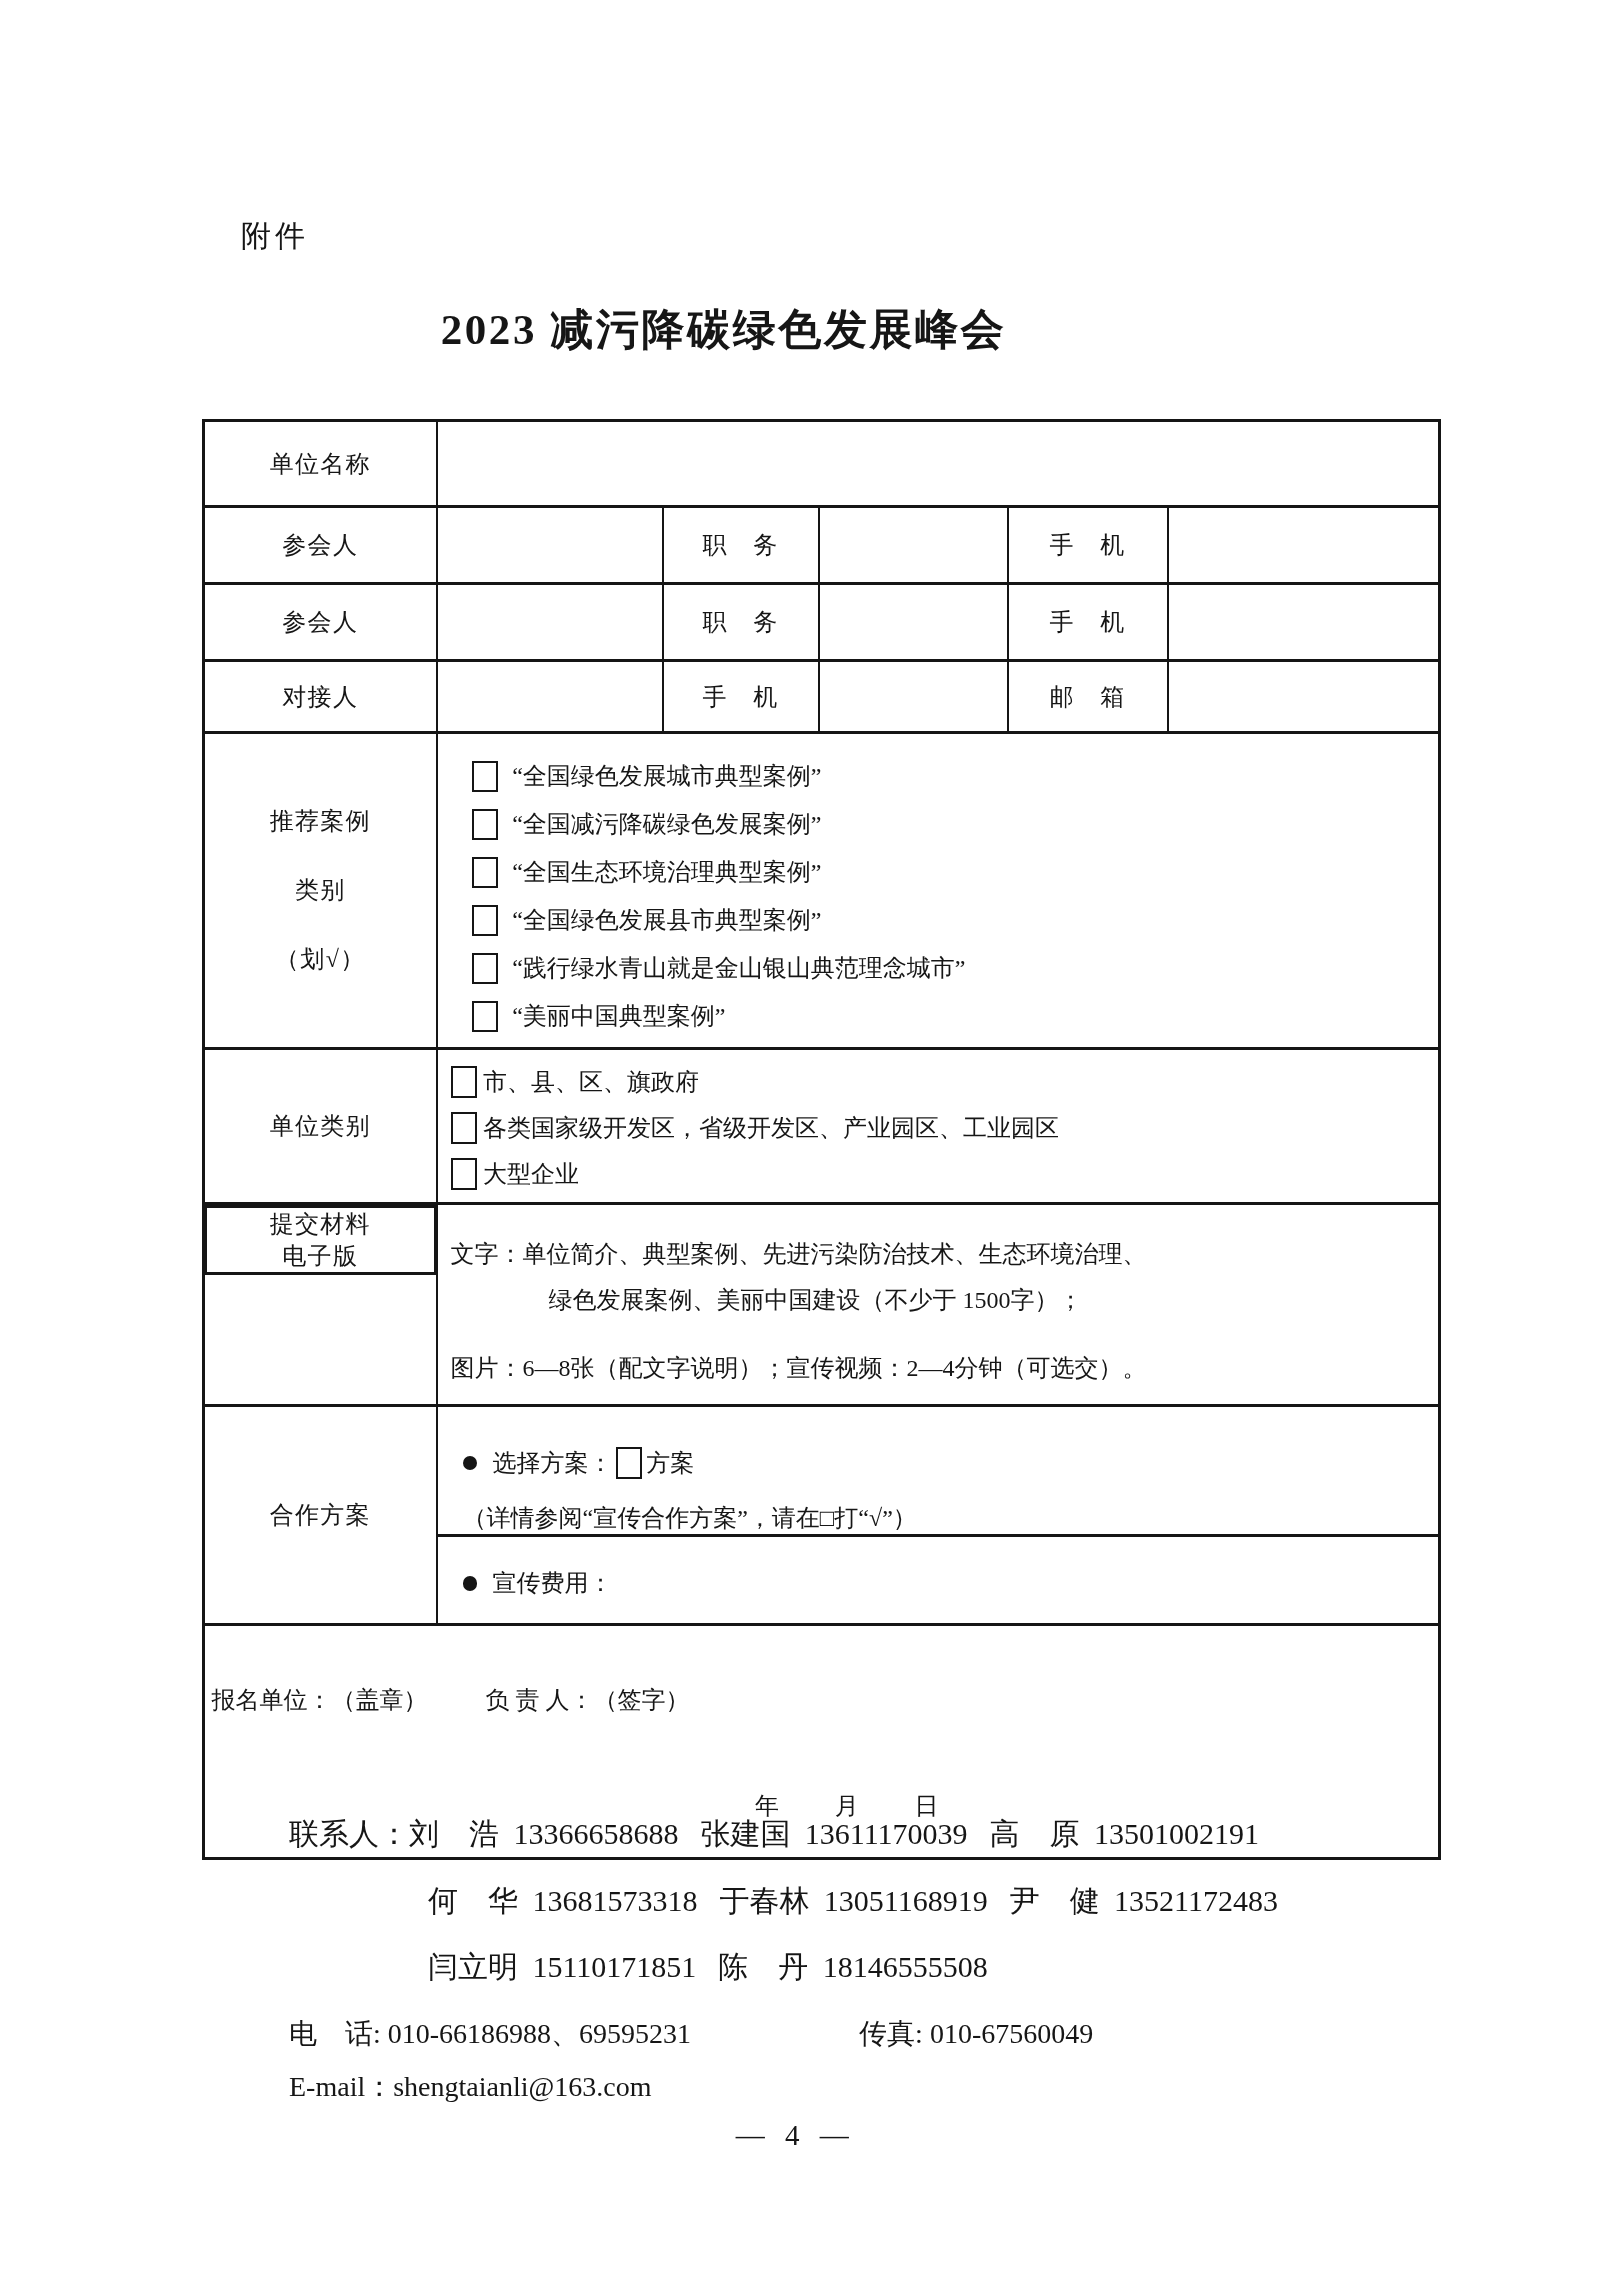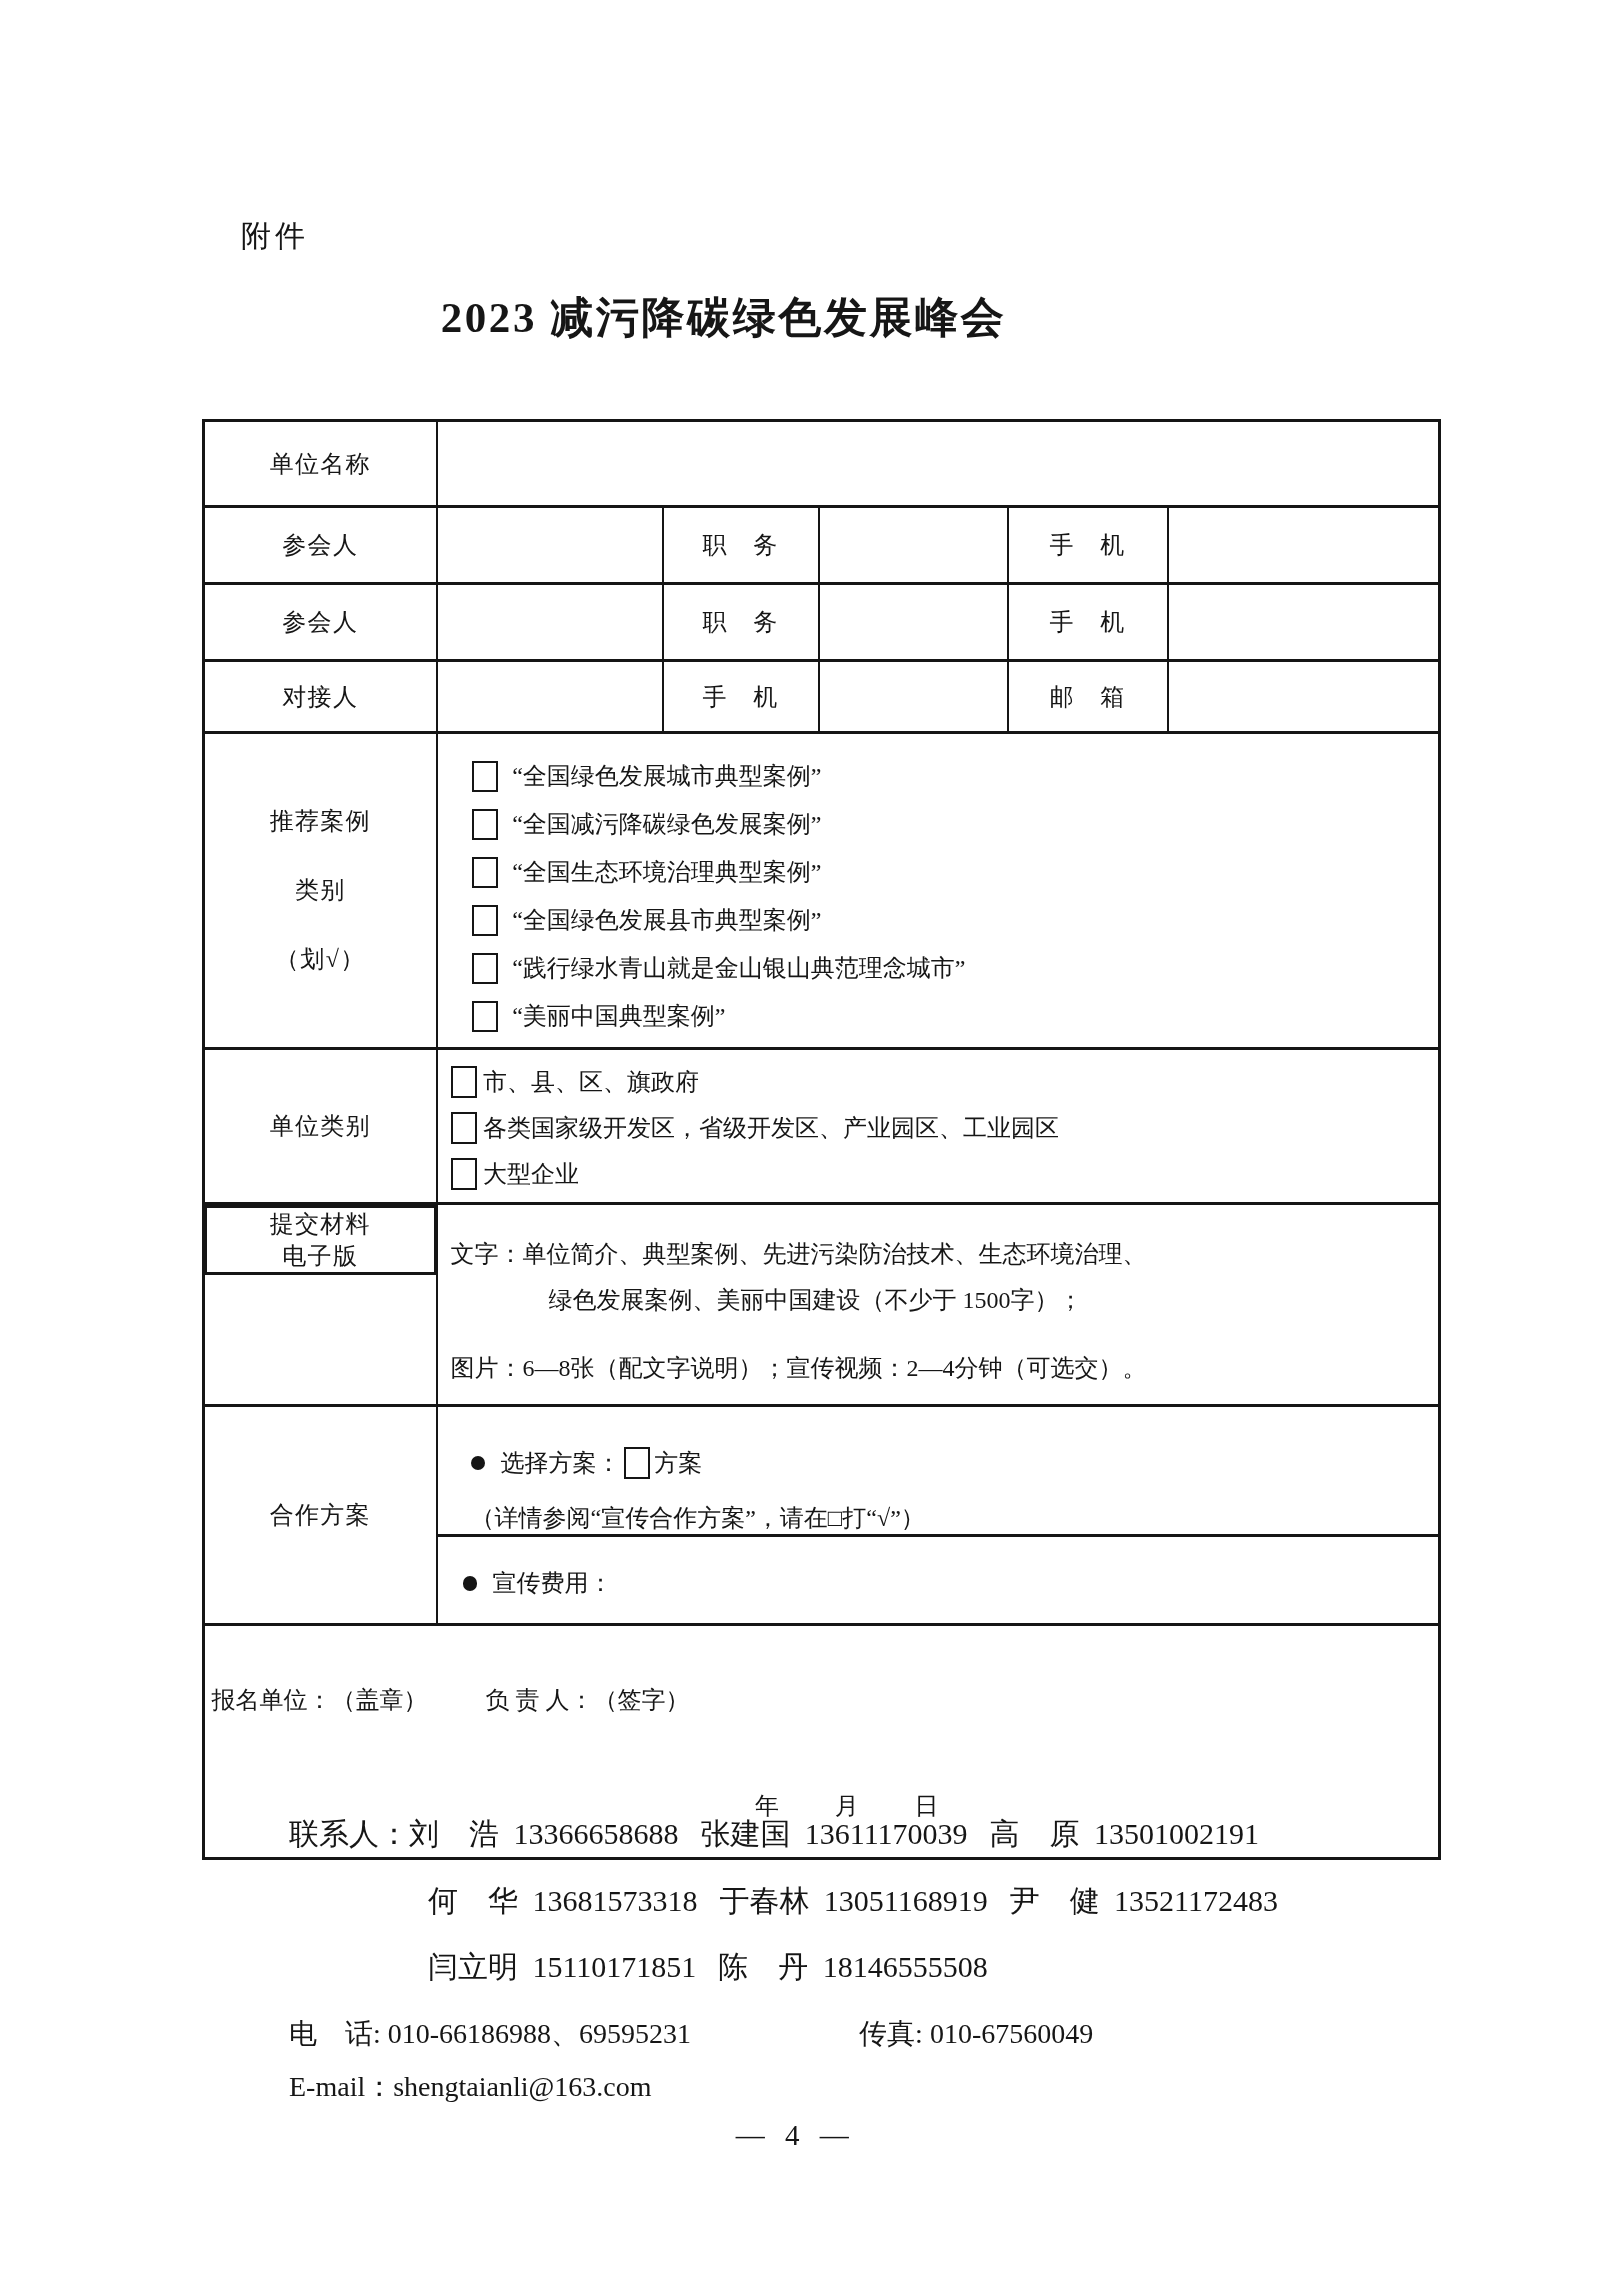--- a/index.html
+++ b/index.html
@@ -3,21 +3,21 @@
 <meta charset="utf-8">
 <style>
   html,body{margin:0;padding:0;}
   body{
     width:1623px;height:2295px;background:#ffffff;color:#161616;
     font-family:"Liberation Serif","DejaVu Serif",serif;
     position:relative;overflow:hidden;
   }
   .page{position:absolute;inset:0;}
   .attachment{position:absolute;left:241px;top:216px;font-size:30px;letter-spacing:3.9px;}
-  .title-block{position:absolute;left:0;top:285px;width:1447px;text-align:center;}
+  .title-block{position:absolute;left:0;top:297px;width:1447px;text-align:center;}
   .title-line{font-weight:bold;font-size:43px;letter-spacing:2.6px;line-height:65px;}
   
   table.form{
     position:absolute;left:202px;top:419px;width:1237px;
     border-collapse:collapse;table-layout:fixed;
     border:3.9px solid #151515;
   }
   td{border:2px solid #151515;border-top-width:3.3px;border-bottom-width:3.3px;padding:0;font-size:24px;}
   td.lbl{text-align:center;vertical-align:middle;letter-spacing:1.3px;}
   td.field{background:transparent;}
@@ -30,21 +30,21 @@
   .opt-tight{display:flex;align-items:center;height:46px;}
   .opt-tight .cb{margin-right:6.5px;}
   .unit-list{padding:9.2px 6.5px 5.2px 13px;}
   
   .mat-lbl{display:flex;flex-direction:column;justify-content:center;text-align:center;}
   .mat-body{padding:26px 11.8px 13px 13px;line-height:46px;vertical-align:top;}
   .mat-indent{padding-left:98px;}
   .mat-img{margin-top:22px;}
   
   .coop-cell{vertical-align:top;position:relative;}
-  .coop-inner{padding:26px 13px 0 25px;margin-left:8px;}
+  .coop-inner{padding:26px 13px 0 25px;}
   .bullet{display:inline-block;width:14.4px;height:14.4px;border-radius:50%;background:#151515;margin-right:15.7px;vertical-align:3.9px;}
   .coop-line1{height:60px;display:flex;align-items:center;}
   .coop-line1 .cb{margin:0 3.9px 0 3.9px;}
   .coop-line2{margin-top:9.2px;}
   .fee-line{padding:30px 0 0 25px;display:flex;align-items:center;}
   
   .signoff{position:relative;vertical-align:top;}
   .sign-line{position:absolute;left:6.5px;top:58px;white-space:nowrap;}
   .sign-gap{display:inline-block;width:58px;}
   .date-line{position:absolute;left:550px;top:164px;letter-spacing:2.6px;}

